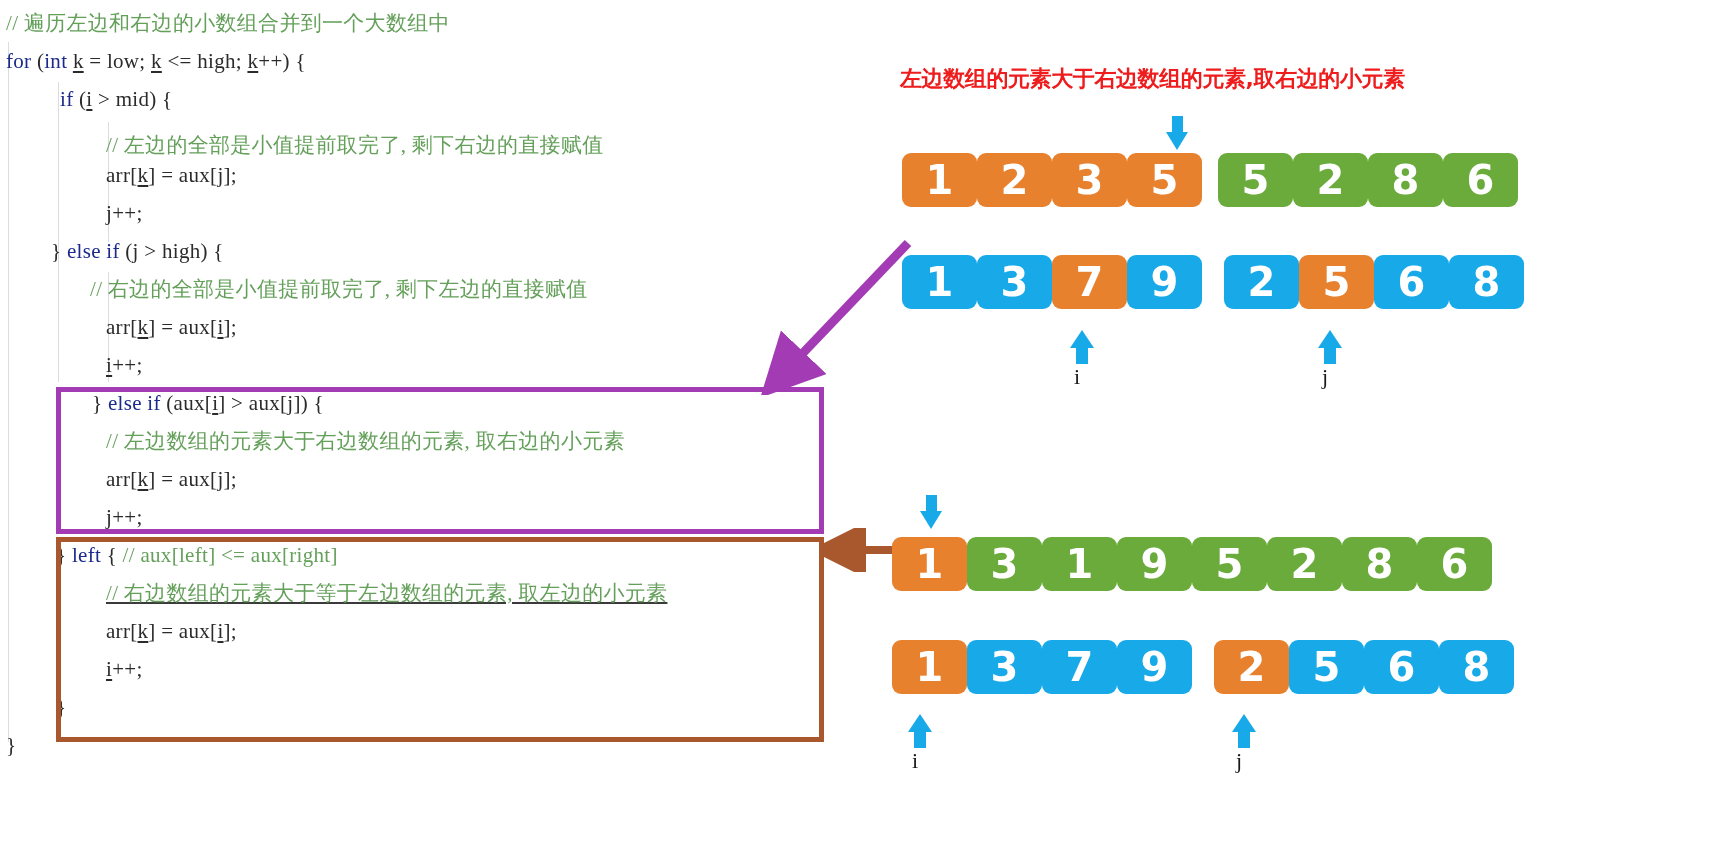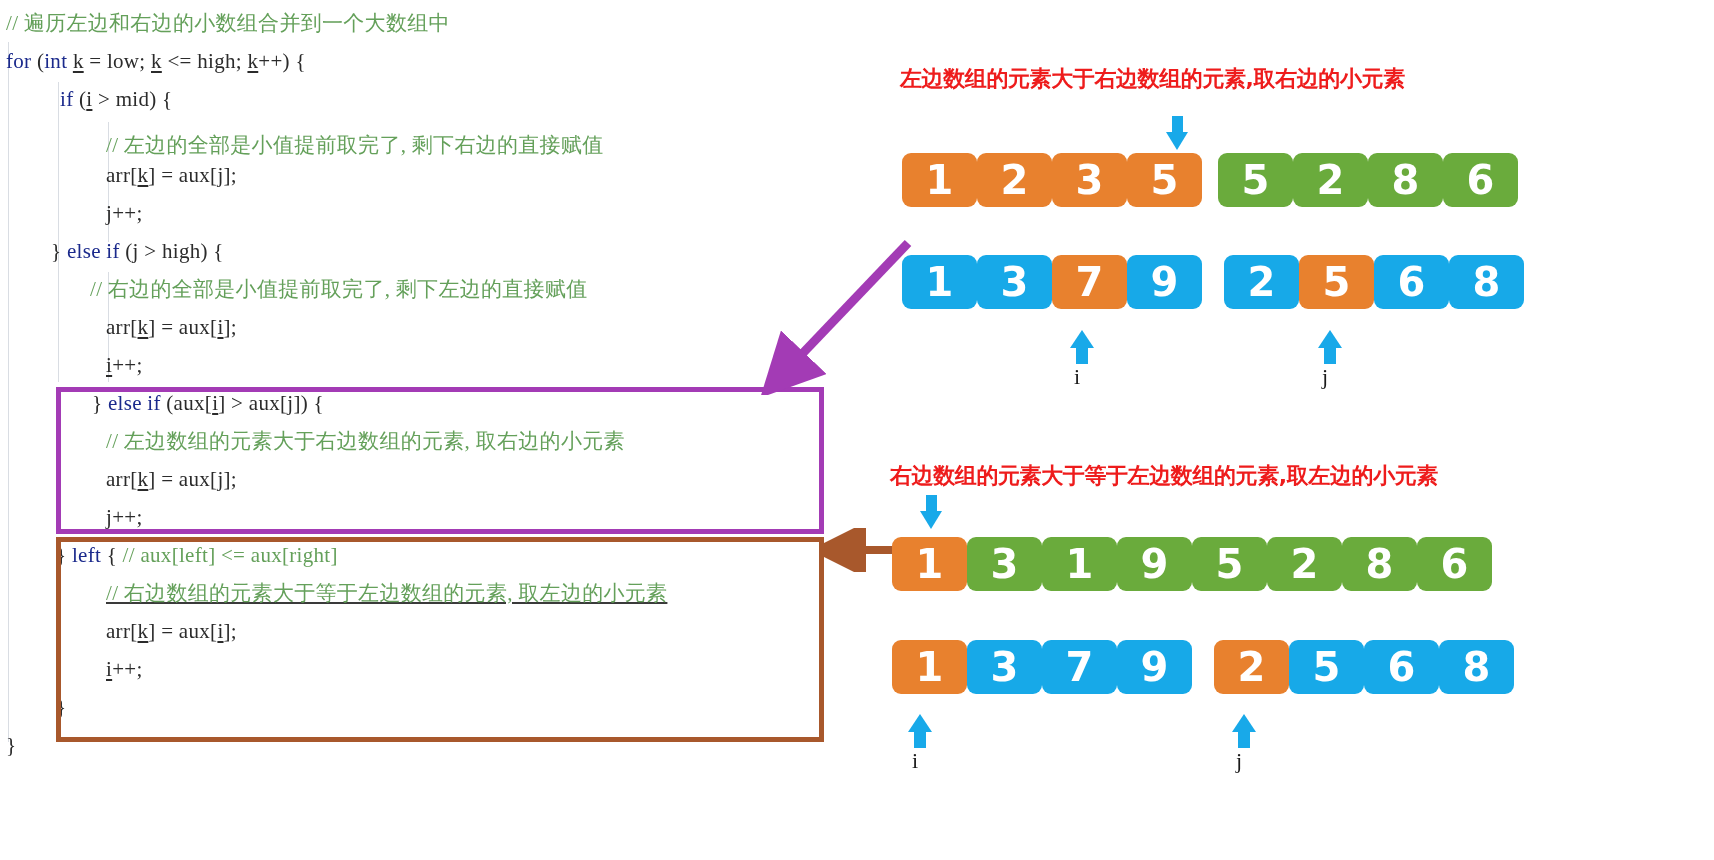--- a/index.html
+++ b/index.html
@@ -240,21 +240,20 @@
       <div class="stem"></div>
   </div>
   <div class="ptr-label" style="left:194px; top:356px;">i</div>
 
   <div class="up-arrow" style="left:438px; top:322px;">
     <div class="head"></div>
       <div class="stem"></div>
   </div>
   <div class="ptr-label" style="left:442px; top:356px;">j</div>
 
-  <div class="caption" style="left:10px; top:453px;">右边数组的元素大于等于左边数组的元素,取左边的小元素</div>
 
   <div class="down-arrow" style="left:40px; top:487px;">
     <div class="stem"></div>
       <div class="head"></div>
   </div>
 
   <div class="arr-row" style="left:12px; top:529px;">
       <div class="cell orange">1</div>
       <div class="cell green">3</div>
       <div class="cell green">1</div>

